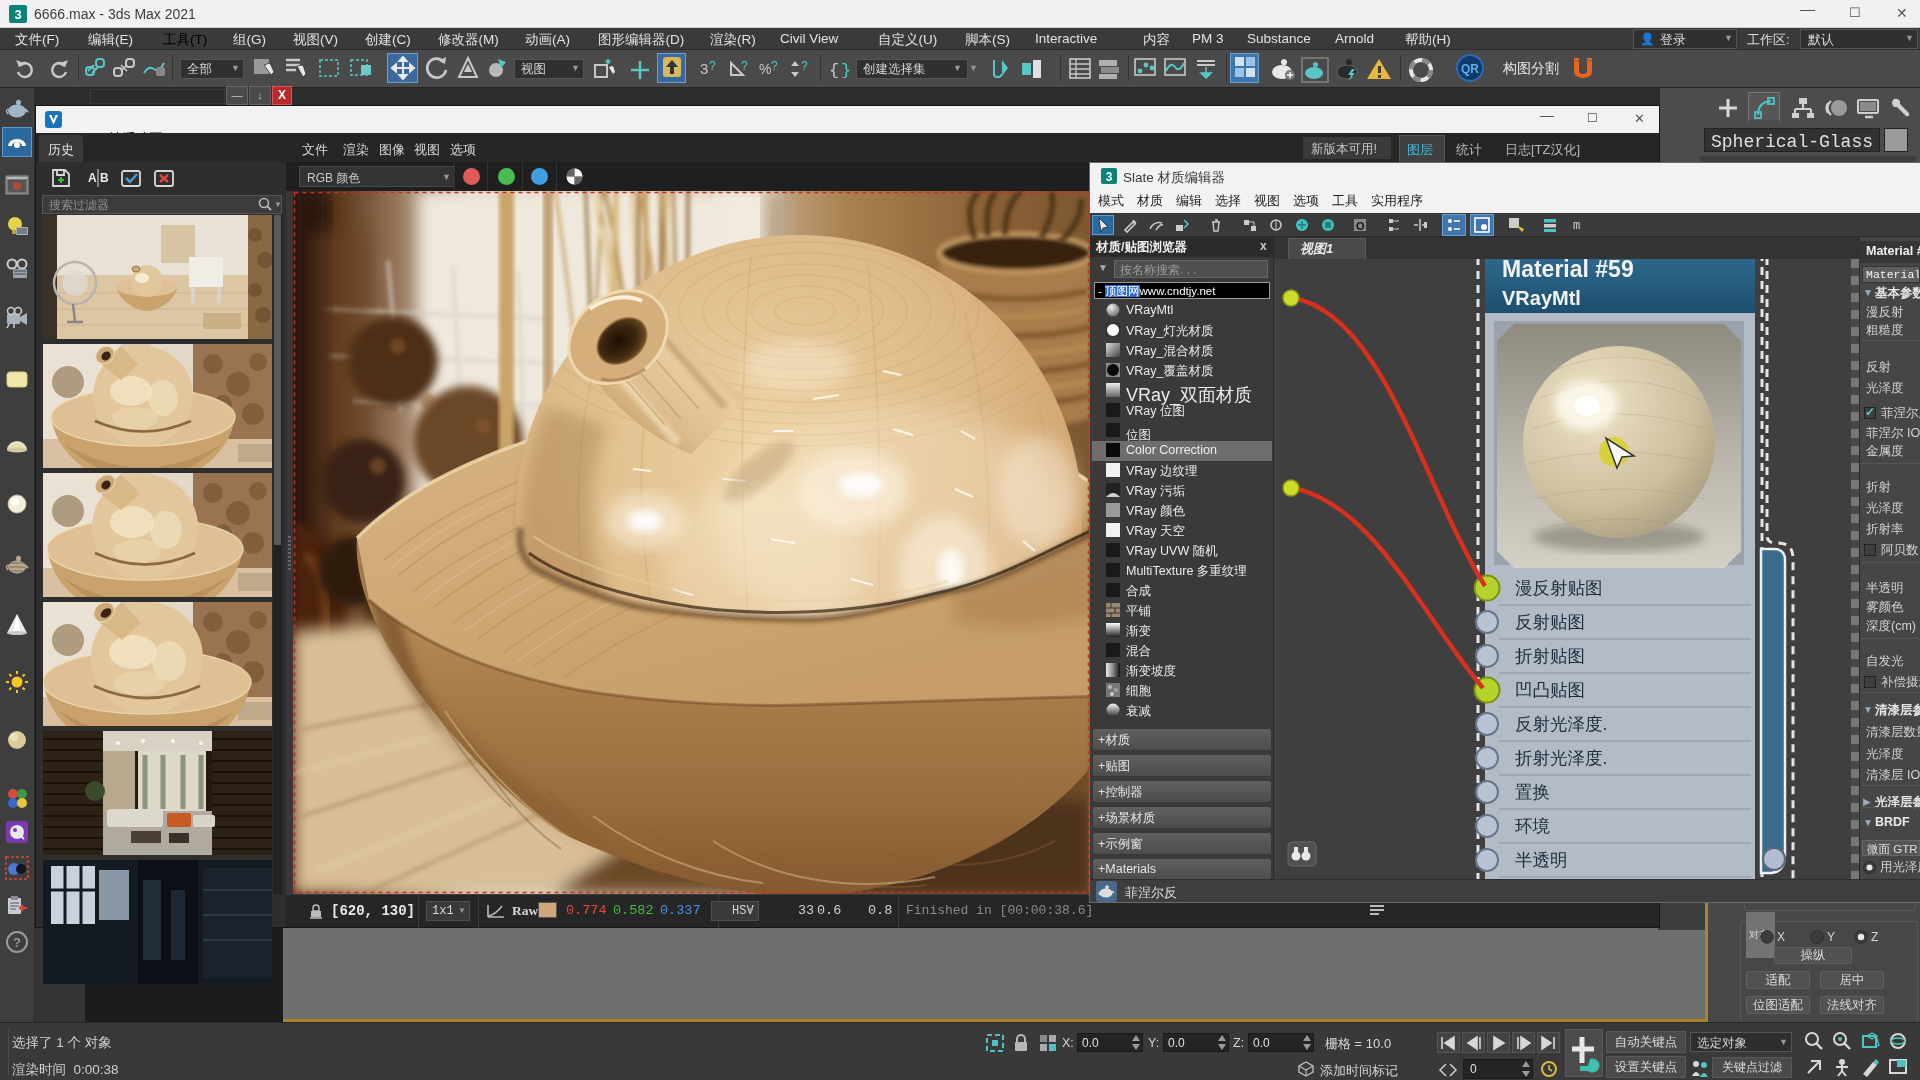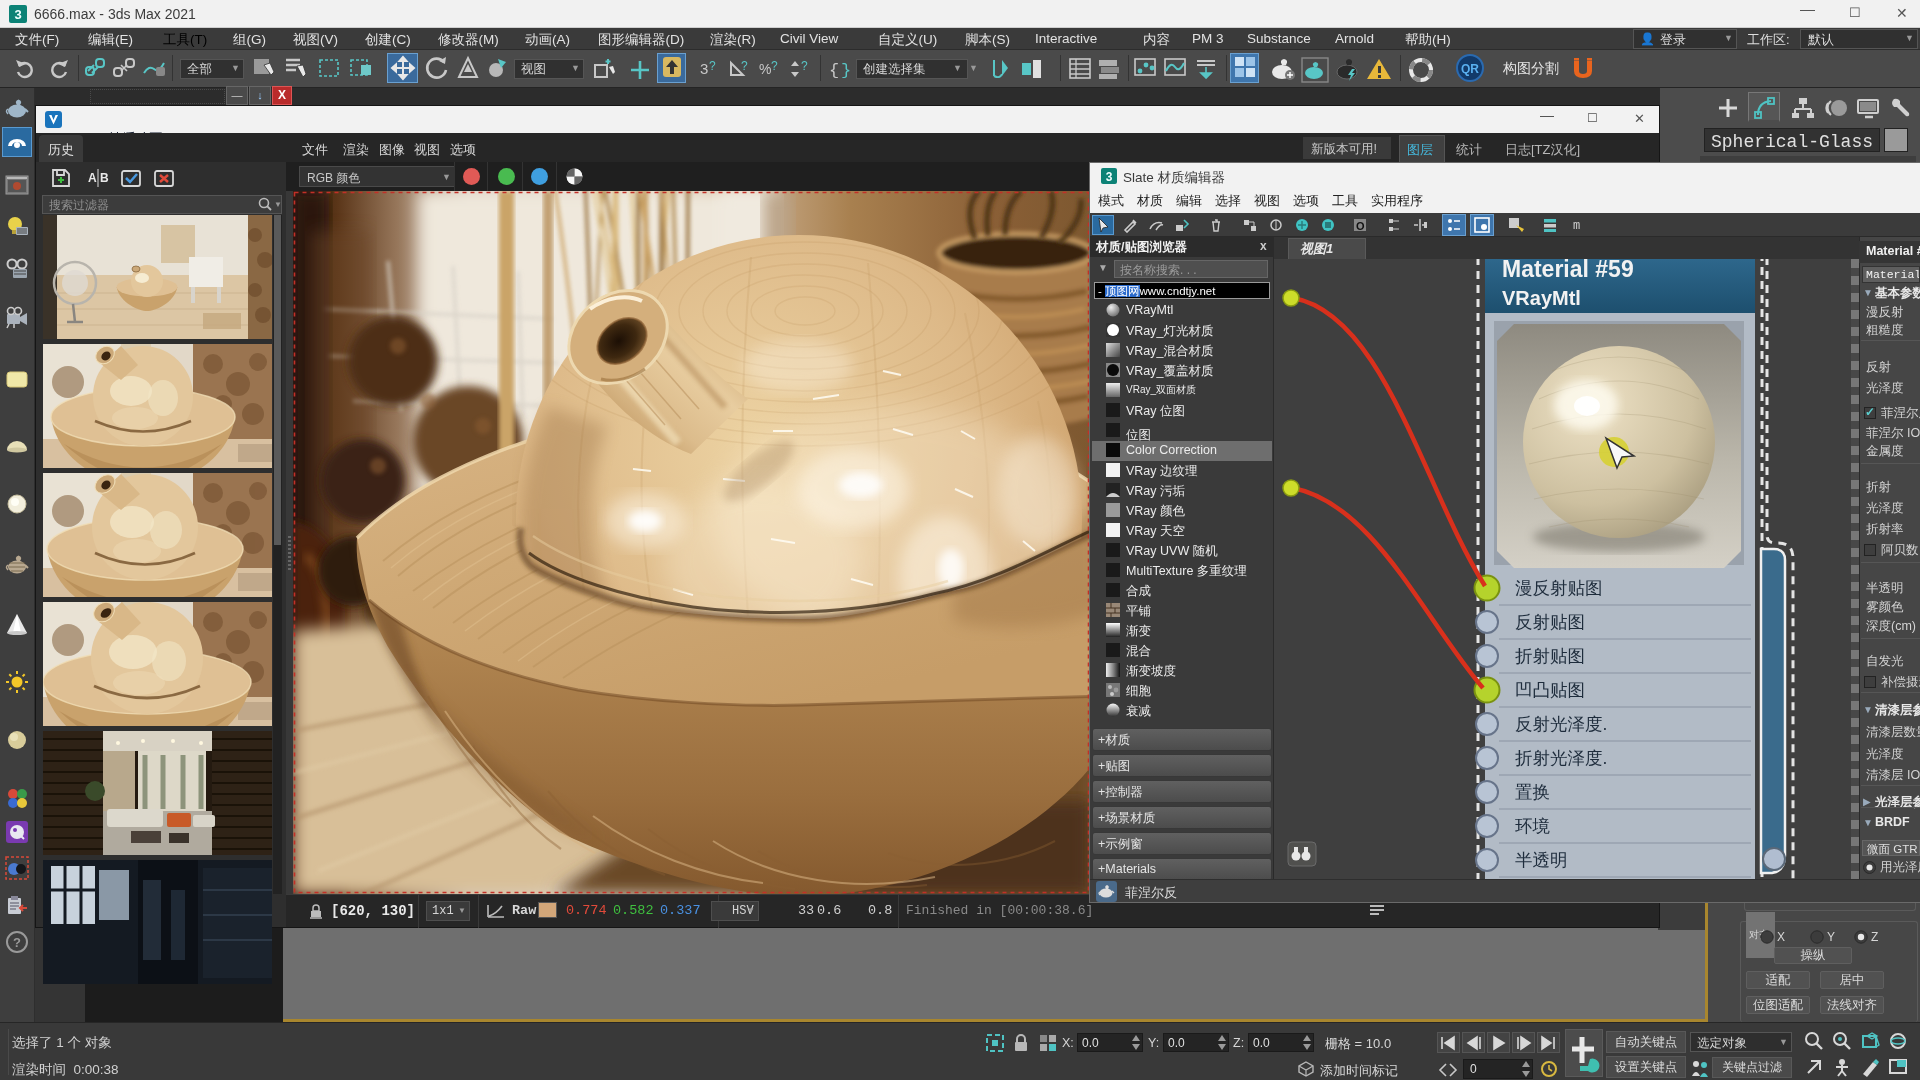--- a/index.html
+++ b/index.html
@@ -1063,21 +1063,21 @@
       </svg>
 <span class="tx" style="left:45px;top:8px;font-size:14px;color:#e8e8e8;font-family:'Liberation Mono',monospace;font-weight:bold">[620, 130]</span>
 <div class="ab" style="left:132px;top:0;width:1px;height:33px;background:#3a3a3a"></div>
 <div class="ab" style="left:140px;top:6px;width:44px;height:20px;background:#3a3a3a;border:1px solid #4e4e4e"></div>
 <span class="tx" style="left:146px;top:9px;font-size:12px;font-family:'Liberation Mono',monospace">1x1</span>
 <span class="tx" style="left:172px;top:11px;color:#999;font-size:8px">▼</span>
 <div class="ab" style="left:192px;top:0;width:1px;height:33px;background:#3a3a3a"></div>
 <svg class="ab" style="left:200px;top:8px" width="20" height="16">
         <path d="M2 14 L2 2 M2 14 L18 14 M3 13 Q10 11 16 3" stroke="#bbb" stroke-width="1.6" fill="none"></path>
       </svg>
-<span class="tx" style="left:226px;top:8px;font-size:13.5px;color:#d8d8d8;font-weight:bold;font-family:Liberation Mono, monospace">Raw</span>
+<span class="tx" style="left:226px;top:8px;font-size:13.5px;color:#d8d8d8;font-weight:bold;font-family:Liberation Serif, serif">Raw</span>
 <div class="ab" style="left:252px;top:7px;width:19px;height:16px;background:#d2a679;border:1px solid #555"></div>
 <span class="tx" style="left:280px;top:8px;font-size:13.5px;color:#e04a3a;font-family:'Liberation Mono',monospace">0.774</span>
 <span class="tx" style="left:327px;top:8px;font-size:13.5px;color:#3fbf3f;font-family:'Liberation Mono',monospace">0.582</span>
 <span class="tx" style="left:374px;top:8px;font-size:13.5px;color:#4a90e0;font-family:'Liberation Mono',monospace">0.337</span>
 <div class="ab" style="left:432px;top:0;width:1px;height:33px;background:#3a3a3a"></div>
 <div class="ab" style="left:425px;top:6px;width:48px;height:20px;background:#3a3a3a;border:1px solid #4e4e4e"></div>
 <span class="tx" style="left:446px;top:9px;font-size:12px;font-family:'Liberation Mono',monospace">HSV</span>
 <span class="tx" style="left:461px;top:11px;color:#999;font-size:8px">▼</span>
 <span class="tx" style="left:512px;top:8px;font-size:13.5px;color:#d0d0d0;font-family:'Liberation Mono',monospace">33</span>
 <span class="tx" style="left:531px;top:8px;font-size:13.5px;color:#d0d0d0;font-family:'Liberation Mono',monospace">0.6</span>
@@ -1211,21 +1211,21 @@
       <circle cx="7" cy="7" r="6" fill="#0a0a0a"></circle>
     </svg>
 <span class="tx" style="left:36px;top:200px;font-size:12.5px;color:#ececec">VRay_覆盖材质</span>
 <svg class="ab" style="left:16px;top:220px" width="14" height="14">
       <linearGradient id="g2" x1="0" y1="0" x2="0" y2="1">
         <stop offset="0" stop-color="#eee"></stop>
         <stop offset="1" stop-color="#666"></stop>
       </linearGradient>
       <rect width="14" height="14" fill="url(#g2)"></rect>
     </svg>
-<span class="tx" style="left:36px;top:220px;font-size:10px;color:#ececec">VRay_双面材质</span>
+<span class="tx" style="left:36px;top:220px;font-size:18px;color:#ececec">VRay_双面材质</span>
 <svg class="ab" style="left:16px;top:240px" width="14" height="14">
       <rect width="14" height="14" fill="#1a1a1a"></rect>
     </svg>
 <span class="tx" style="left:36px;top:240px;font-size:12.5px;color:#ececec">VRay 位图</span>
 <svg class="ab" style="left:16px;top:260px" width="14" height="14">
       <rect width="14" height="14" fill="#1a1a1a"></rect>
     </svg>
 <span class="tx" style="left:36px;top:264px;font-size:12.5px;color:#ececec">位图</span>
 <div class="ab" style="left:2px;top:278px;width:180px;height:20px;background:#6e6e6e"></div>
 <svg class="ab" style="left:16px;top:280px" width="14" height="14">

